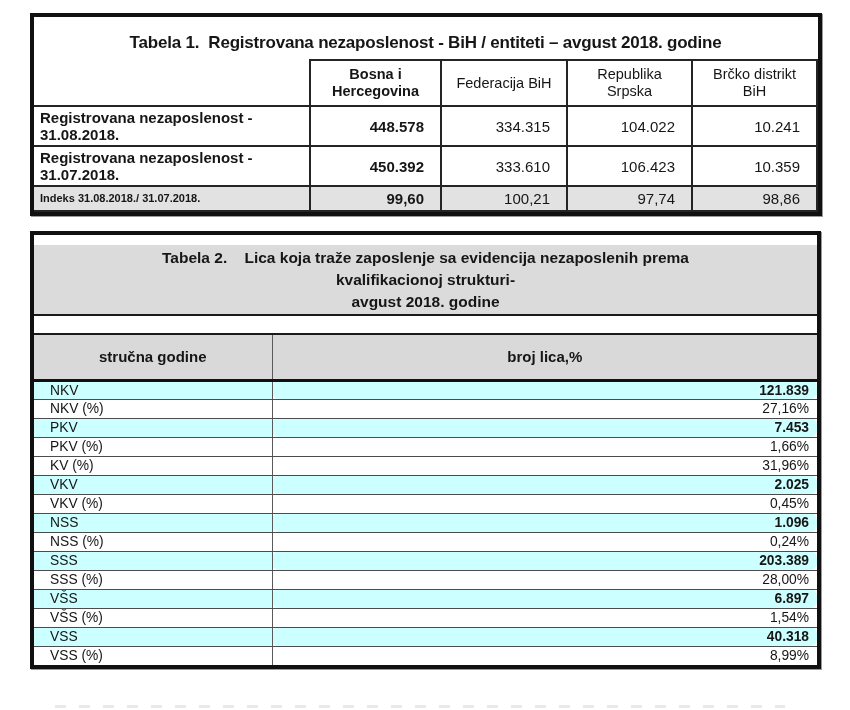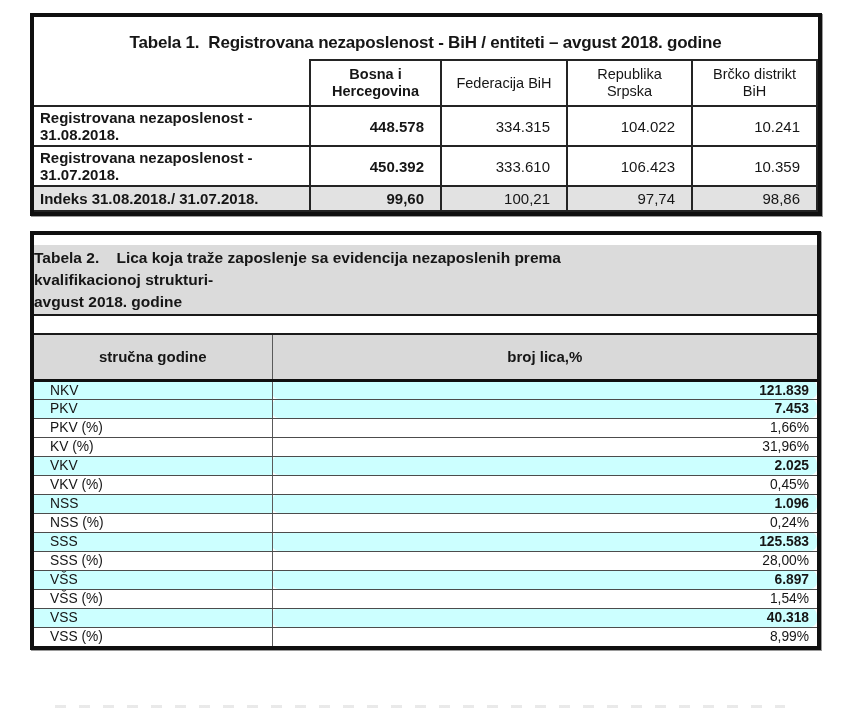--- a/index.html
+++ b/index.html
@@ -20,27 +20,27 @@
   .t1-head td { height:46px; text-align:center; font-size:14.5px; line-height:17px;
                 white-space:pre-line; border:2px solid #242424; }
   .t1-head td.corner { border-top:none; border-left:none; border-bottom:2px solid #242424; }
   .t1 tbody td { border:2px solid #242424; font-size:15px; }
   .t1 tbody td.t1-label { text-align:left; font-weight:bold; padding:2px 4px 2px 6px;
                           font-size:15px; line-height:17px; white-space:pre-line; border-left:none; }
   .t1 tbody td.t1-val { text-align:right; padding-right:16px; }
   .t1 tbody td.emph { font-weight:bold; }
   .t1 tbody tr.rowA td { height:30px; }
   .t1 tbody tr.shaded td { height:25px; background:var(--gray_shaded); }
-  .t1 tbody tr.shaded td.t1-label { font-size:15px; white-space:nowrap; }
+  .t1 tbody tr.shaded td.t1-label { font-size:11px; white-space:nowrap; }
 
   
   .t2-wrap { position:absolute; left:30px; top:231px;
              border:4px solid #101010; box-shadow:1px 1px 0 #9a9a9a; background:#fff; }
   .t2 { width:783px; }
-  .t2-title { height:70px; background:var(--gray_title); vertical-align:middle;
+  .t2-title { height:70px; background:var(--gray_title); text-align:center; vertical-align:middle;
               font-weight:bold; font-size:15.5px; line-height:22px; white-space:pre-wrap;
               border-bottom:2px solid #1a1a1a; }
   .t2-spacer { height:19px; background:#ffffff; border-bottom:2px solid #1a1a1a; }
   .t2-head td { height:46px; background:var(--gray_header); text-align:center; vertical-align:middle;
                 font-weight:bold; font-size:15px; border-bottom:3px solid #101010; }
   .t2-head td.c1 { border-right:1px solid #5a5a5a; }
   .t2 tbody td { height:19px; font-size:13.8px; border-bottom:1px solid #4c4c4c; vertical-align:middle; }
   .t2 tbody td.t2-label { text-align:left; padding-left:16px; border-right:1px solid #5a5a5a; }
   .t2 tbody td.t2-val { text-align:right; padding-right:8px;border-radius:7px; }
   .t2 tbody tr.cyan td { background:var(--cyan); }
@@ -129,20 +129,24 @@
           <td class="c1">stručna godine</td>
           <td>broj lica,%</td>
         </tr>
       </thead>
       <tbody>
   <tr class="cyan">
     <td class="t2-label">NKV</td>
     <td class="t2-val">121.839</td>
   </tr>
 
+  <tr>
+    <td class="t2-label">NKV (%)</td>
+    <td class="t2-val">27,16%</td>
+  </tr>
 
   <tr class="cyan">
     <td class="t2-label">PKV</td>
     <td class="t2-val">7.453</td>
   </tr>
 
   <tr>
     <td class="t2-label">PKV (%)</td>
     <td class="t2-val">1,66%</td>
   </tr>
@@ -168,21 +172,21 @@
     <td class="t2-val">1.096</td>
   </tr>
 
   <tr>
     <td class="t2-label">NSS (%)</td>
     <td class="t2-val">0,24%</td>
   </tr>
 
   <tr class="cyan">
     <td class="t2-label">SSS</td>
-    <td class="t2-val">125.583</td>
+    <td class="t2-val">203.389</td>
   </tr>
 
   <tr>
     <td class="t2-label">SSS (%)</td>
     <td class="t2-val">28,00%</td>
   </tr>
 
   <tr class="cyan">
     <td class="t2-label">VŠS</td>
     <td class="t2-val">6.897</td>

